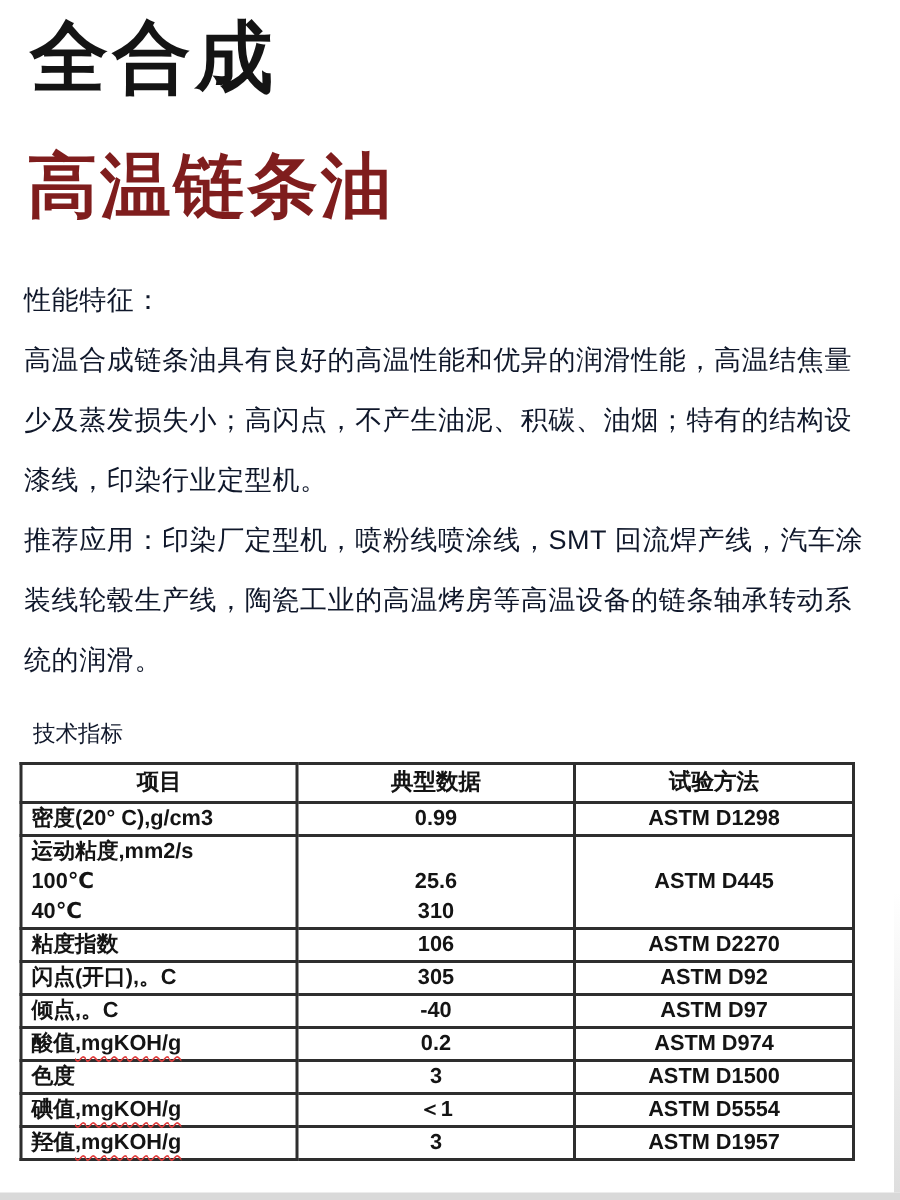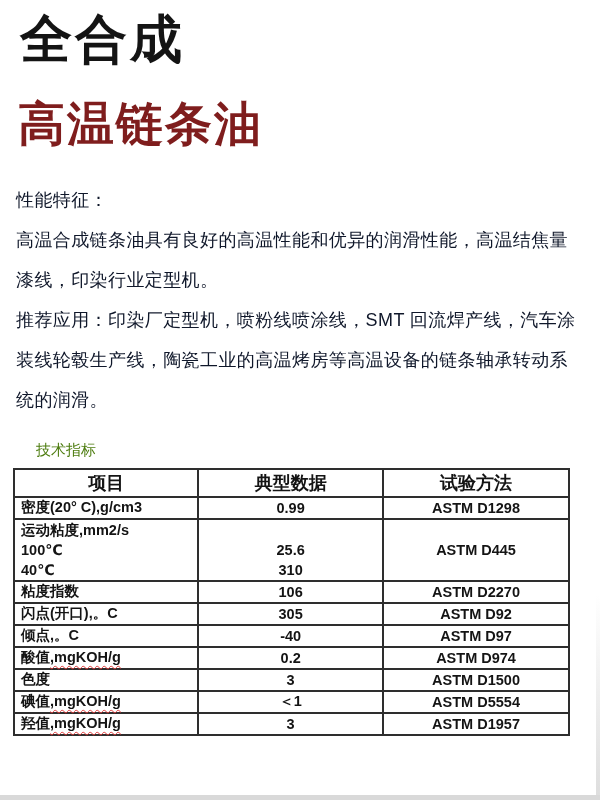--- a/index.html
+++ b/index.html
@@ -18,35 +18,35 @@
     line-height:1.22;margin:2px 0 0 4px;color:#141414;
   }
   .title-red{
     font-size:47px;font-weight:800;letter-spacing:2px;
     line-height:1.2;margin:25px 0 0 2px;
   }
 
   .body-block{margin-top:27px;font-size:18px;letter-spacing:0.4px;color:#0f172a;}
   .body-line{height:40px;line-height:40px;white-space:nowrap;}
 
-  .caption{margin-top:20px;margin-left:20px;font-size:15px;line-height:20px;color:#4d7c0f;}
+  .caption{margin-top:20px;margin-left:6px;font-size:15px;line-height:20px;color:#0f172a;}
 
   table.specs{
     border-collapse:collapse;table-layout:fixed;
     width:557px;margin-top:8px;margin-left:-3px;
     background:#fff;
   }
   .specs th,.specs td{
     border:2px solid #2e2e2e;
     font-size:14.5px;
     padding:0 4px;
     vertical-align:middle;
     color:#141414;
   }
-  .specs th{height:22px;font-size:18px;font-weight:700;padding:1px 0;}
+  .specs th{height:22px;font-size:15px;font-weight:700;padding:1px 0;}
   .specs td{height:20px;font-weight:600;}
   td.c-item{text-align:left;padding-left:6px;}
   td.c-val,td.c-method{text-align:center;}
   .mline{height:20px;line-height:20px;}
   .wavy{
     text-decoration:underline;
     text-decoration-style:wavy;
     text-decoration-thickness:1px;
     text-underline-offset:3px;
   }
@@ -61,20 +61,21 @@
 <div class="page">
   <div class="inner">
 
     <div class="title-black">全合成</div>
     <div class="title-red" id="title-red" style="color: #7f1d1d;">高温链条油</div>
 
     <div class="body-block">
       <div class="body-line">性能特征：</div>
       <div id="perf-lines">
           <div class="body-line">高温合成链条油具有良好的高温性能和优异的润滑性能，高温结焦量</div>
+          <div class="body-line">少及蒸发损失小；高闪点，不产生油泥、积碳、油烟；特有的结构设</div>
           <div class="body-line">漆线，印染行业定型机。</div>
         </div>
       <div id="app-lines">
           <div class="body-line">推荐应用：印染厂定型机，喷粉线喷涂线，SMT 回流焊产线，汽车涂</div>
           <div class="body-line">装线轮毂生产线，陶瓷工业的高温烤房等高温设备的链条轴承转动系</div>
           <div class="body-line">统的润滑。</div>
         </div>
     </div>
 
     <div class="caption">技术指标</div>

